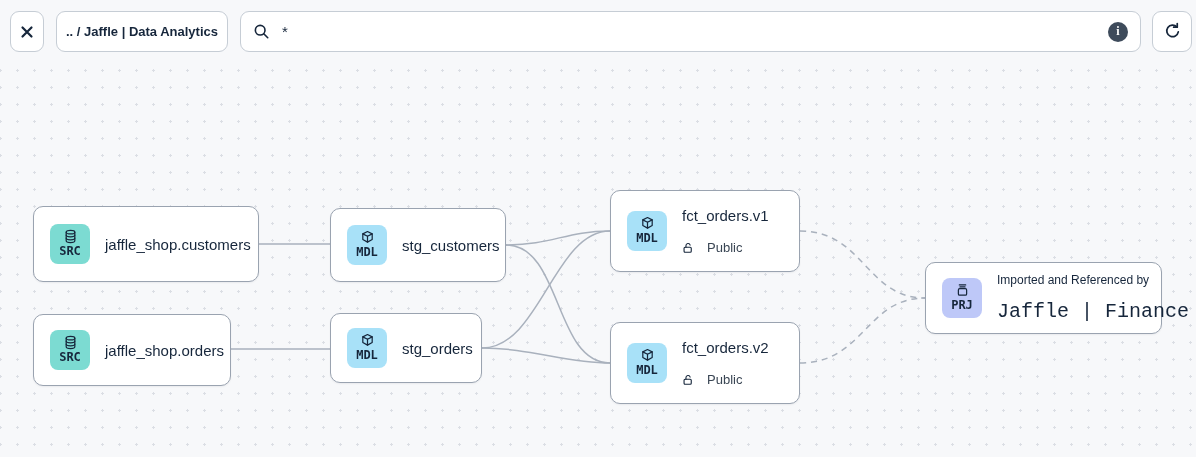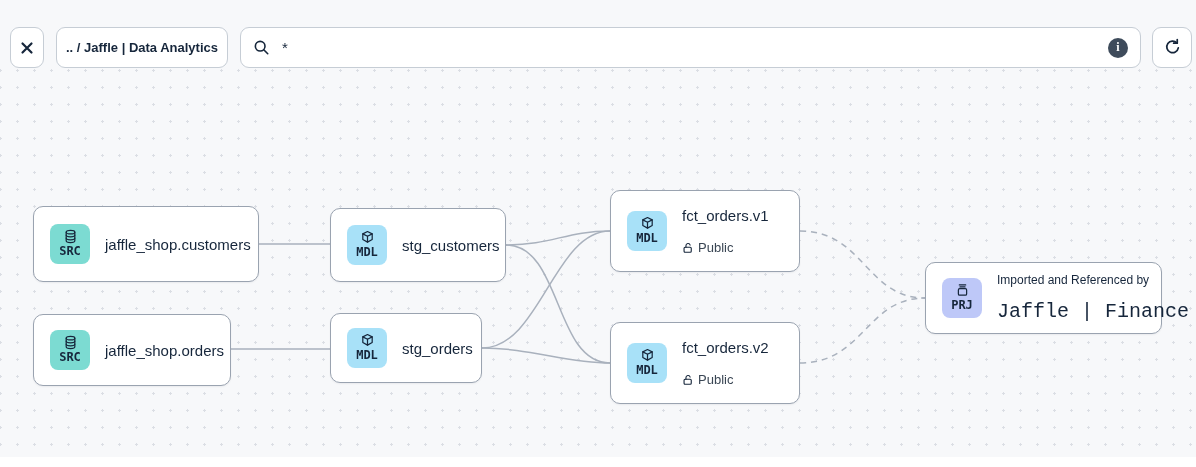--- a/index.html
+++ b/index.html
@@ -3,21 +3,21 @@
 <meta charset="utf-8">
 <style>
   * { box-sizing: border-box; }
   html,body { margin:0; padding:0; background:#ffffff; }
   body { font-family:"Liberation Sans", sans-serif; width:1196px; height:467px; overflow:hidden; }
   .app { position:relative; width:1196px; height:467px; background:#ffffff; }
 
   
   .topbar { position:absolute; top:0; left:0; width:1196px; height:56px;
             background:var(--surface-bg,#f7f8fa); z-index:5; }
-  .ctl { position:absolute; top:27px; height:41px; background:#ffffff;
+  .ctl { position:absolute; top:11px; height:41px; background:#ffffff;
          border:1px solid var(--control-border,#c6cdd5); border-radius:9px;
          display:flex; align-items:center; }
   .ctl-close { left:10px; width:34px; justify-content:center; cursor:pointer; }
   .ctl-breadcrumb { left:56px; width:172px; justify-content:center; cursor:pointer;
                     font-size:13px; font-weight:700; color:var(--text-primary,#16263b);
                     white-space:nowrap; }
   .ctl-search { left:240px; width:901px; padding:0 12px; gap:10px; }
   .ctl-search input { border:none; outline:none; flex:1; height:100%;
                       font-family:"Liberation Sans",sans-serif; font-size:15px;
                       color:var(--text-primary,#16263b); background:transparent; }
@@ -50,21 +50,21 @@
   .badge-label { font-family:"DejaVu Sans Mono",monospace; font-size:12px;
                  font-weight:700; line-height:1.1; }
   .badge.src { background:var(--src-badge-bg,#7cdbd2);align-items:center; }
   .badge.mdl { background:var(--mdl-badge-bg,#a8e1f8); }
   .badge.prj { background:var(--prj-badge-bg,#bec8f8); }
   .node-col { display:flex; flex-direction:column; justify-content:flex-start; }
   .node-title { font-size:15px; color:var(--text-primary,#16263b); white-space:nowrap; }
   .node-title.lg { font-size:20px; font-weight:500;font-family:Liberation Mono, monospace; }
   .node-subtitle { font-size:12px; color:var(--text-primary,#16263b); white-space:nowrap;
                    margin-bottom:13px; }
-  .access-row { display:flex; align-items:center; gap:4px; margin-top:16px;
+  .access-row { display:flex; align-items:center; gap:13px; margin-top:16px;
                 font-size:13px; color:var(--text-secondary,#3a4654); }
   .access-row svg { width:12px; height:12px; }
 </style>
 </head>
 <body>
 
 <div class="app">
 
   <div class="topbar">
 

